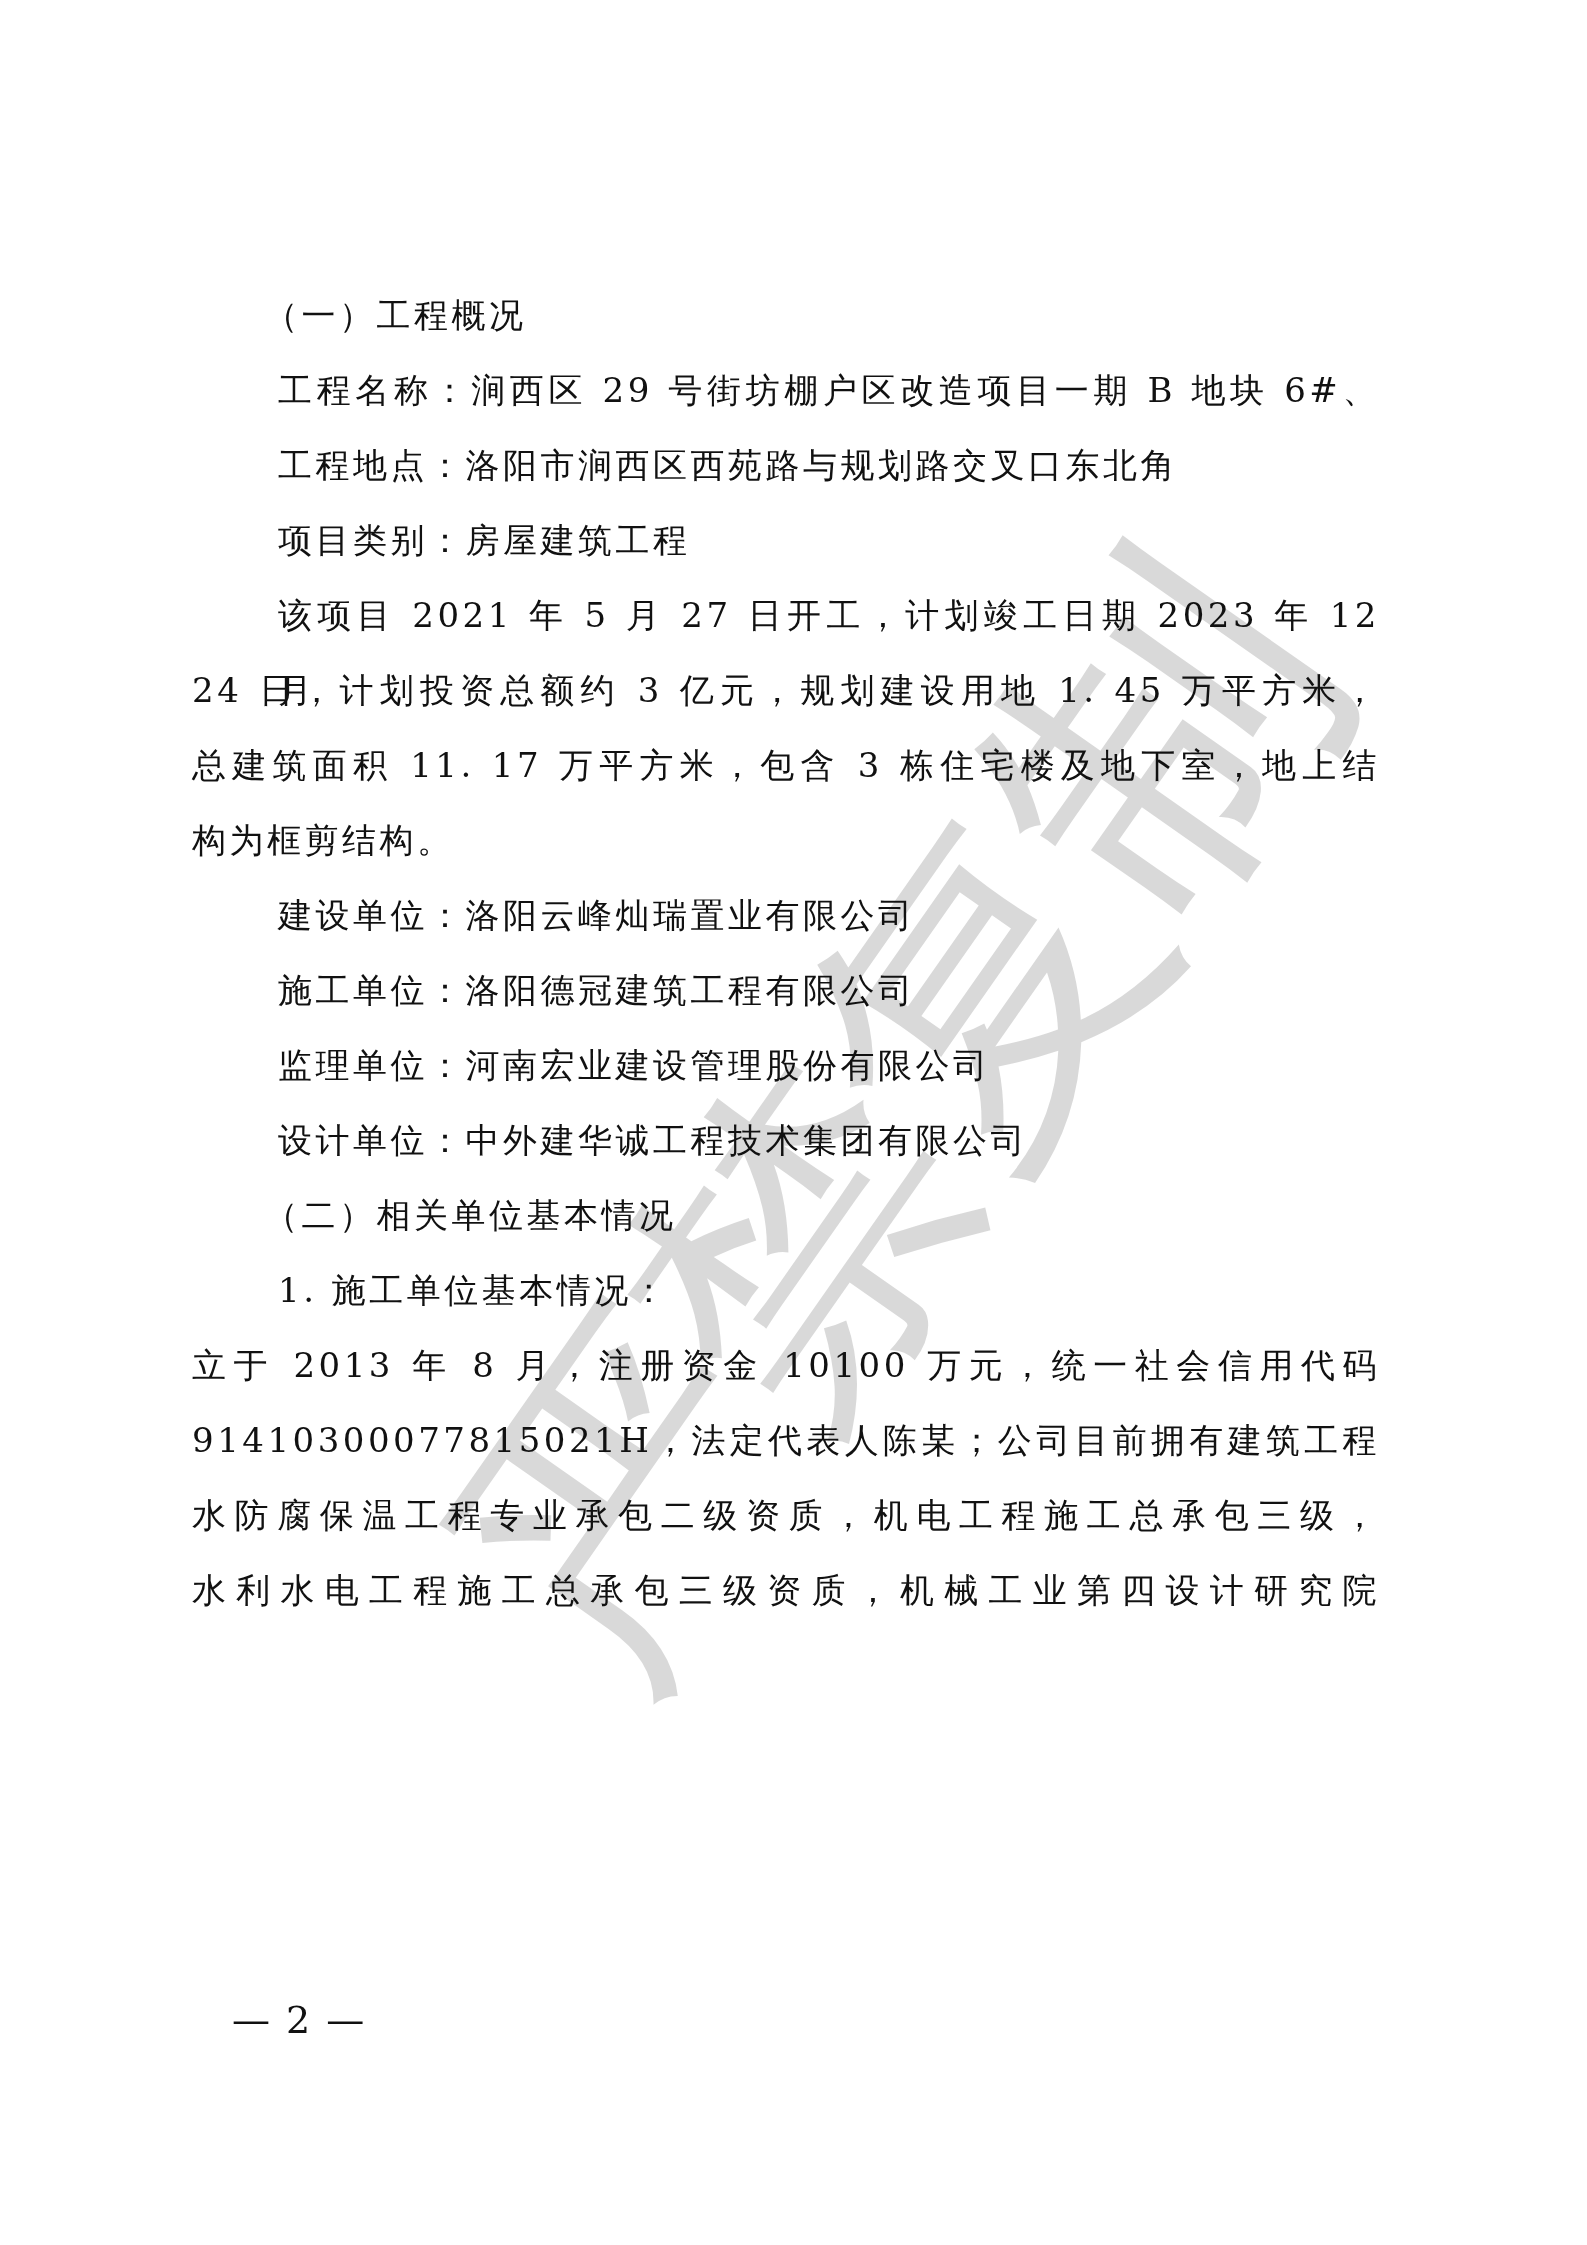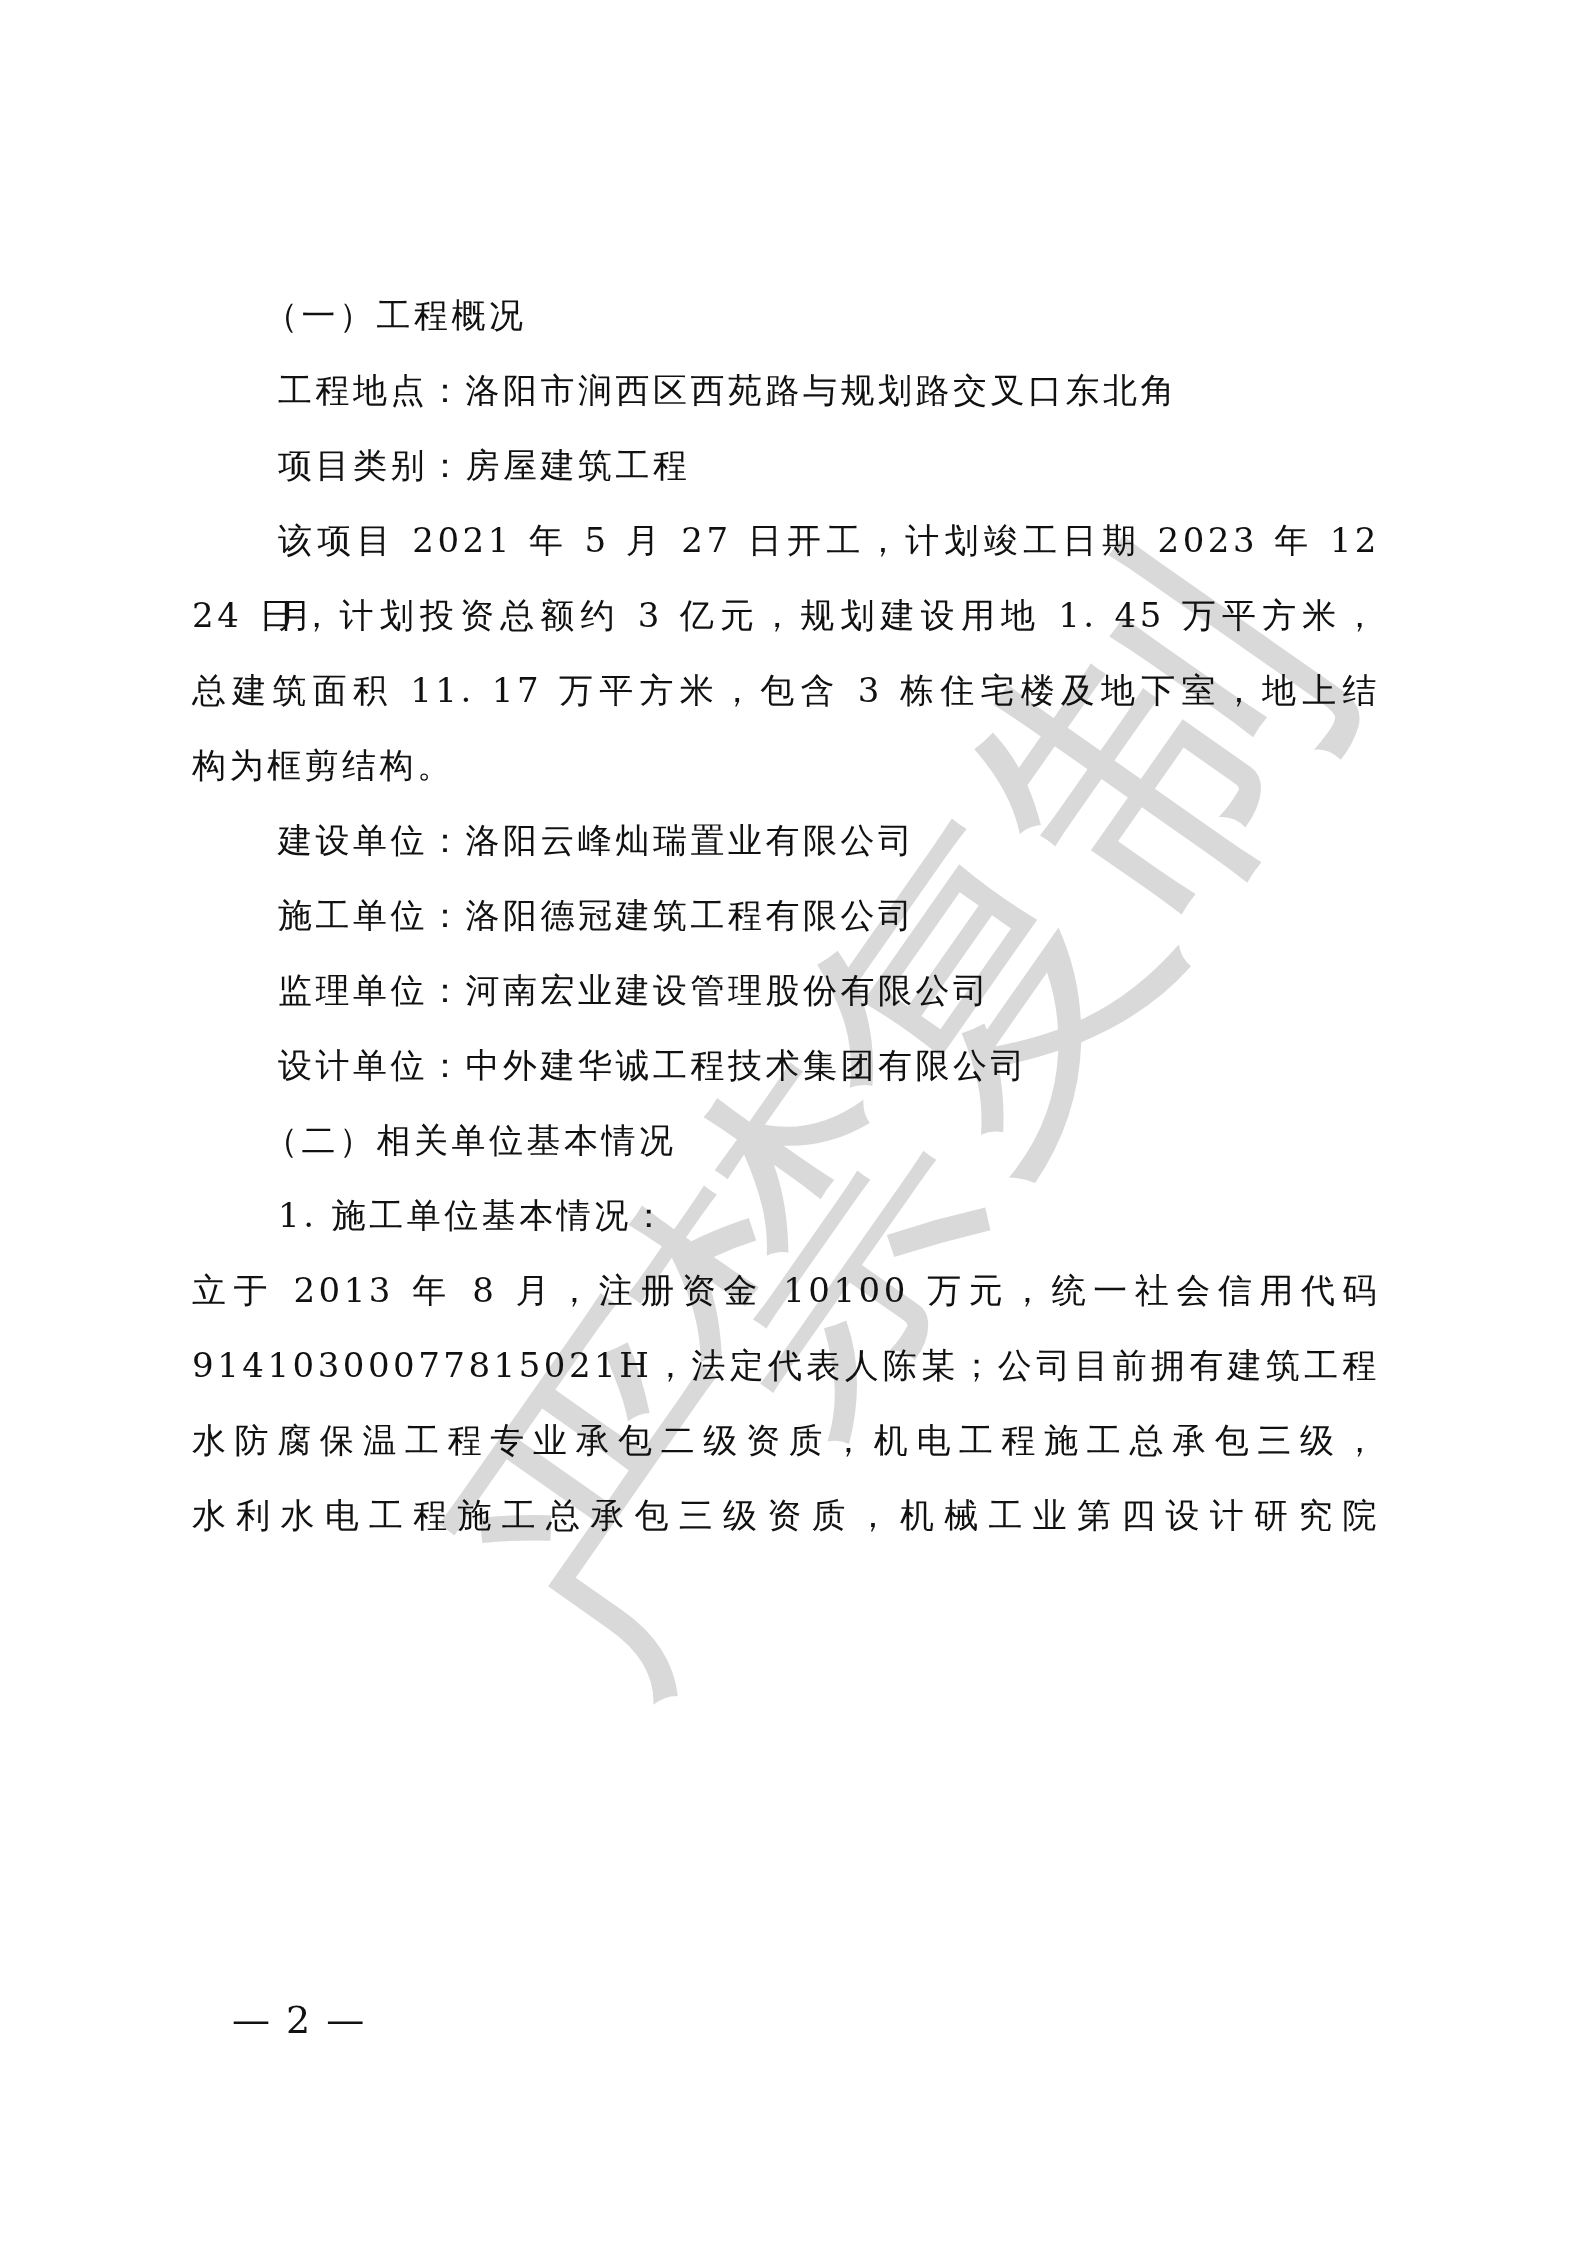--- a/index.html
+++ b/index.html
@@ -79,20 +79,21 @@
 <body>
 
 <div class="page">
 
   <div class="watermark">严禁复制</div>
 
   <div class="content">
 
     <div class="line heading">（一）工程概况</div>
 
+    <div class="line indent justify">工程名称：涧西区 29 号街坊棚户区改造项目一期 B 地块 6#、</div>
 
     <div class="line indent">工程地点：洛阳市涧西区西苑路与规划路交叉口东北角</div>
     <div class="line indent">项目类别：房屋建筑工程</div>
 
     <div class="line indent justify">该项目 2021 年 5 月 27 日开工，计划竣工日期 2023 年 12 月</div>
     <div class="line justify">24 日，计划投资总额约 3 亿元，规划建设用地 1. 45 万平方米，</div>
     <div class="line justify">总建筑面积 11. 17 万平方米，包含 3 栋住宅楼及地下室，地上结</div>
     <div class="line">构为框剪结构。</div>
 
     <div class="line indent">

